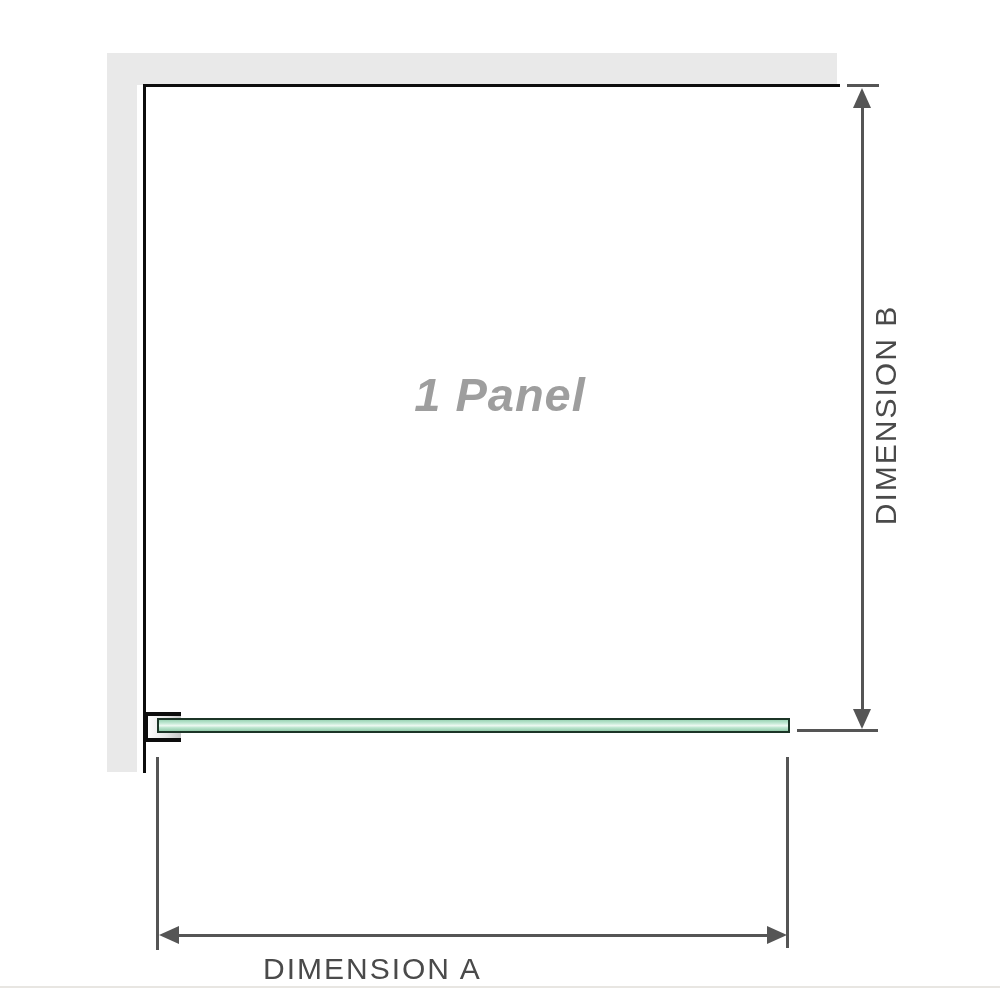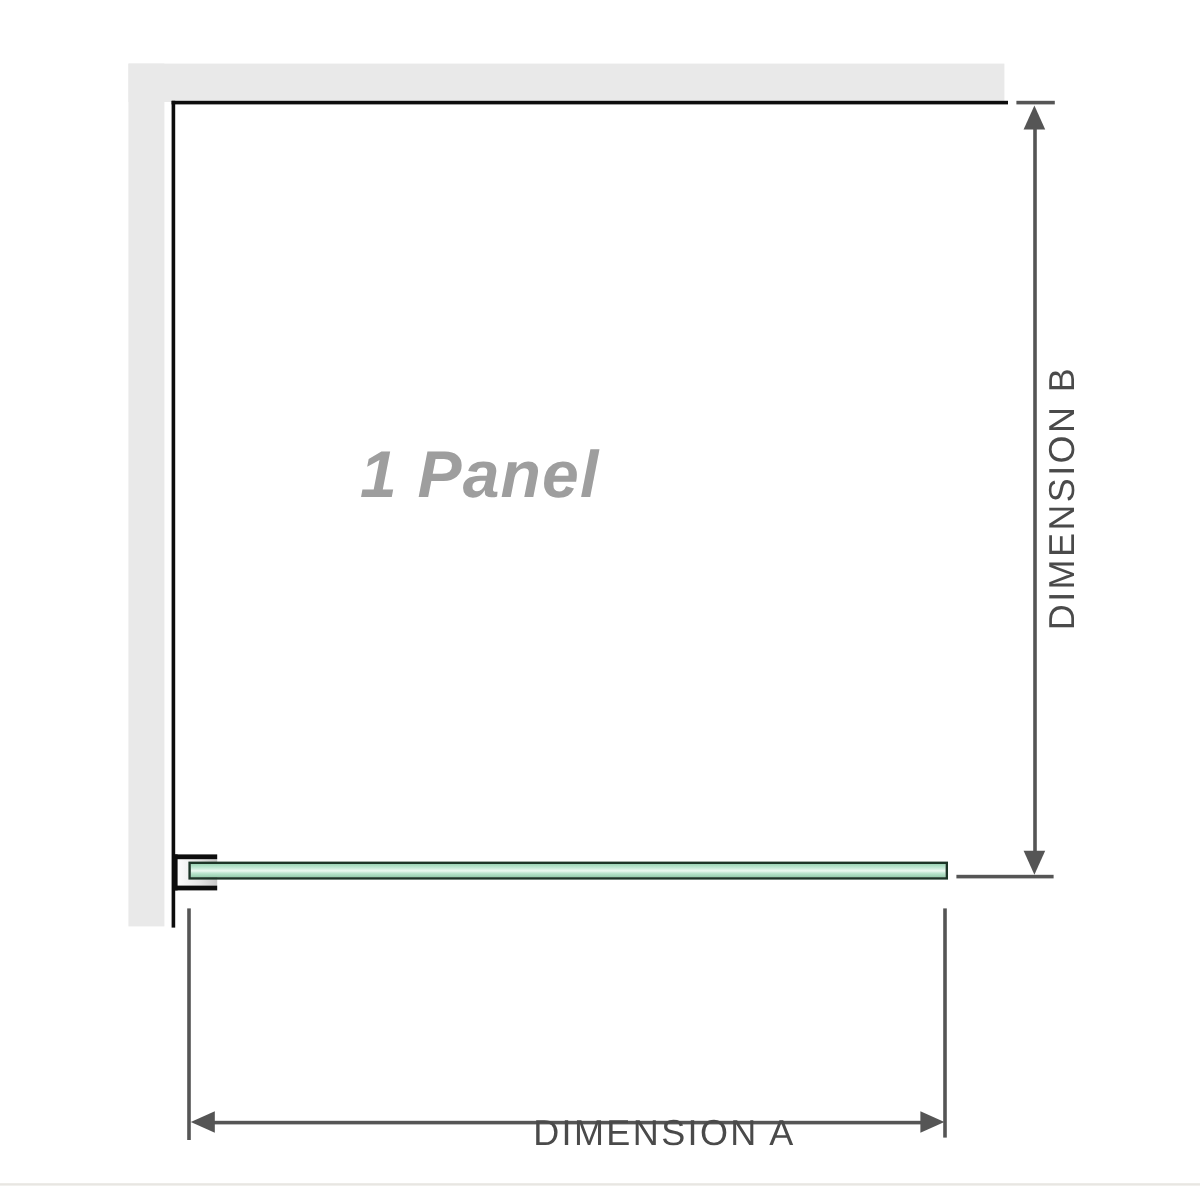--- a/index.html
+++ b/index.html
@@ -20,22 +20,22 @@
   
   .wall-top{left:107px;top:53px;width:730px;height:32px;background:var(--wall);}
   .wall-left{left:107px;top:53px;width:30px;height:719px;background:var(--wall);}
 
   
   .panel-edge-top{left:143px;top:84px;width:697px;height:3px;background:var(--outline);}
   .panel-edge-left{left:143px;top:84px;width:3px;height:689px;background:var(--outline);}
 
   
   .panel-label{left:300px;top:368px;width:400px;height:54px;
-    font-size:55px;line-height:54px;font-style:italic;font-weight:bold;
-    color:var(--panel-label);letter-spacing:1px;}
+    font-size:47px;line-height:54px;font-style:italic;font-weight:bold;
+    color:var(--panel-label);text-align:center;letter-spacing:1px;}
 
   
   .bracket{left:144px;top:712px;width:37px;height:30px;box-sizing:border-box;
     border:4px solid var(--outline);border-right:none;
     background:linear-gradient(to right,#fdfdfd 0%,#e6e6e6 55%,#c7c7c7 100%);}
 
   
   .glass-bar{left:157px;top:718px;width:633px;height:15px;box-sizing:border-box;
     border:2px solid var(--glass-border);
     background:linear-gradient(to bottom,#9bd4b5 0%,#c4ead6 30%,#eef9f2 52%,#c0e7d2 68%,#93ccab 100%);}
@@ -62,23 +62,23 @@
   
   .dima-ext-left{left:156px;top:757px;width:3px;height:193px;}
   .dima-ext-right{left:786px;top:757px;width:3px;height:191px;}
   .dima-line{left:176px;top:934px;width:594px;height:3px;}
   .dima-arrow-left{left:159px;top:926px;
     border-top:9px solid transparent;border-bottom:9px solid transparent;
     border-right:20px solid var(--dimension-line);}
   .dima-arrow-right{left:767px;top:926px;
     border-top:9px solid transparent;border-bottom:9px solid transparent;
     border-left:20px solid var(--dimension-line);}
-  .dima-label{left:263px;top:927px;width:400px;height:36px;
+  .dima-label{left:263px;top:951px;width:400px;height:36px;
     font-size:30px;line-height:36px;letter-spacing:2px;
-    color:var(--dimension-text);text-align:right;white-space:nowrap;}
+    color:var(--dimension-text);text-align:left;white-space:nowrap;}
 
   
   .baseline{left:0;top:986px;width:1000px;height:2px;background:var(--baseline);}
 </style>
 </head>
 <body>
 
 <div class="stage">
 
   <div class="abs wall-top"></div>

